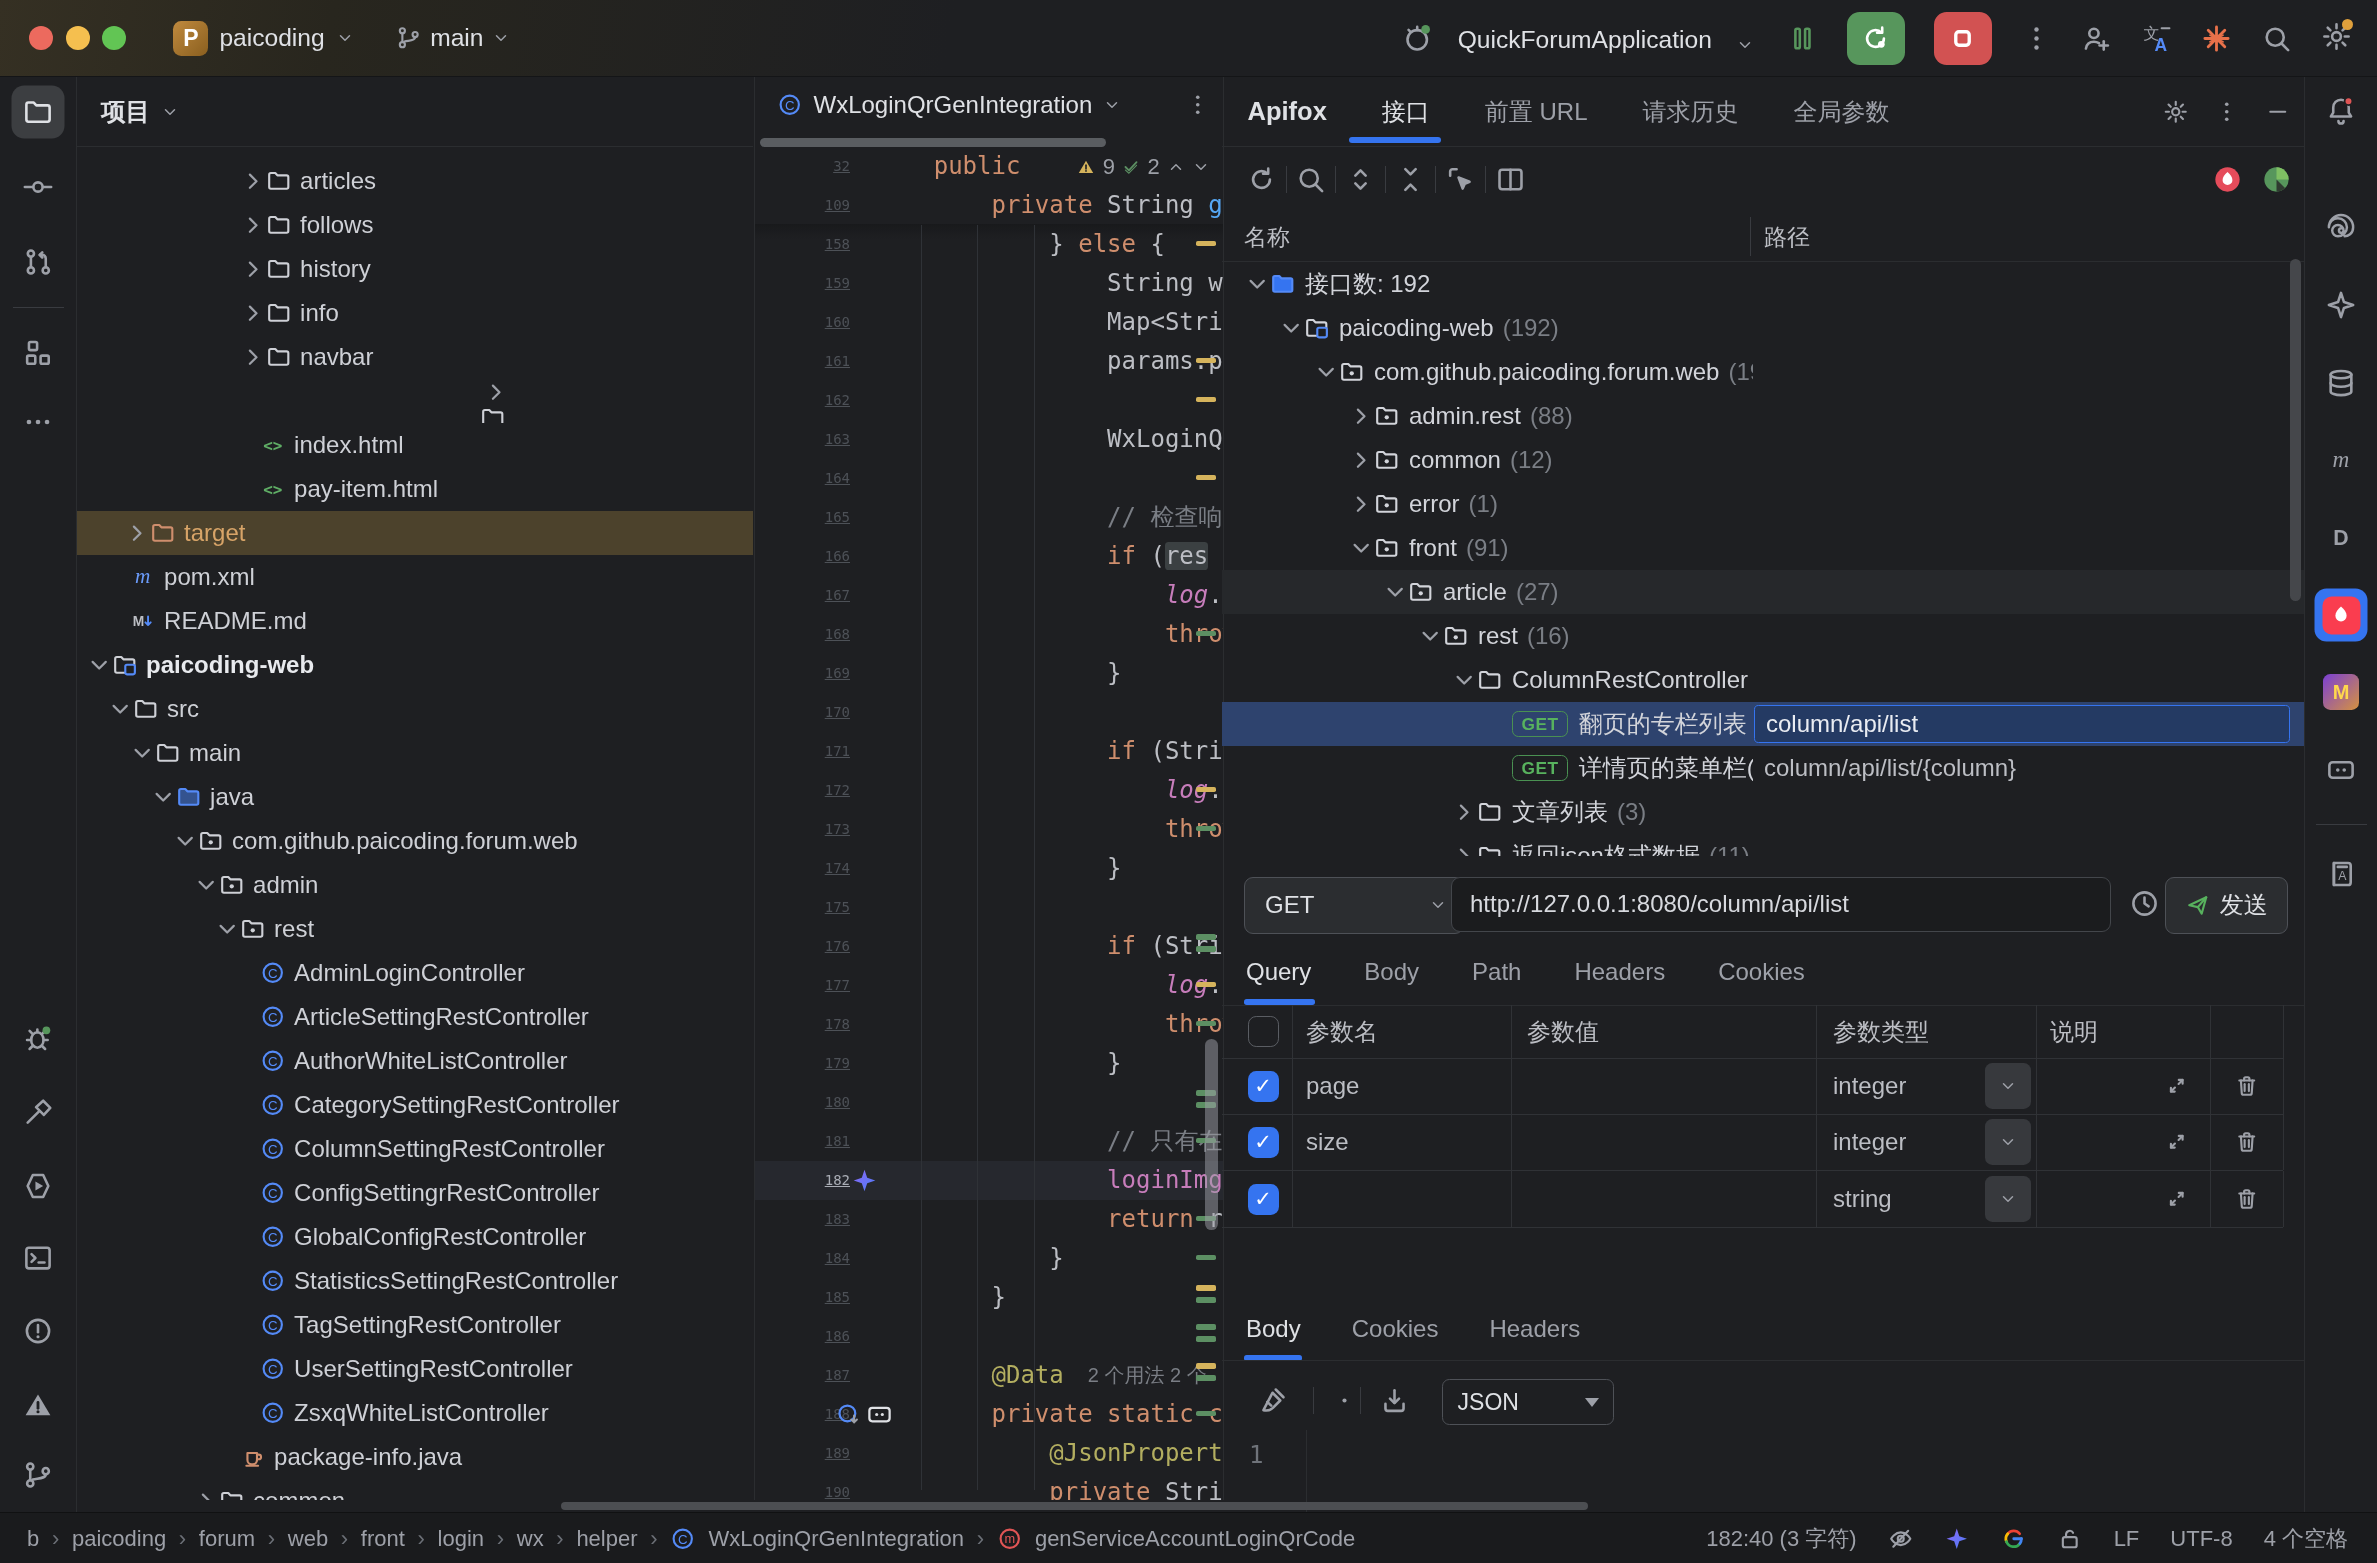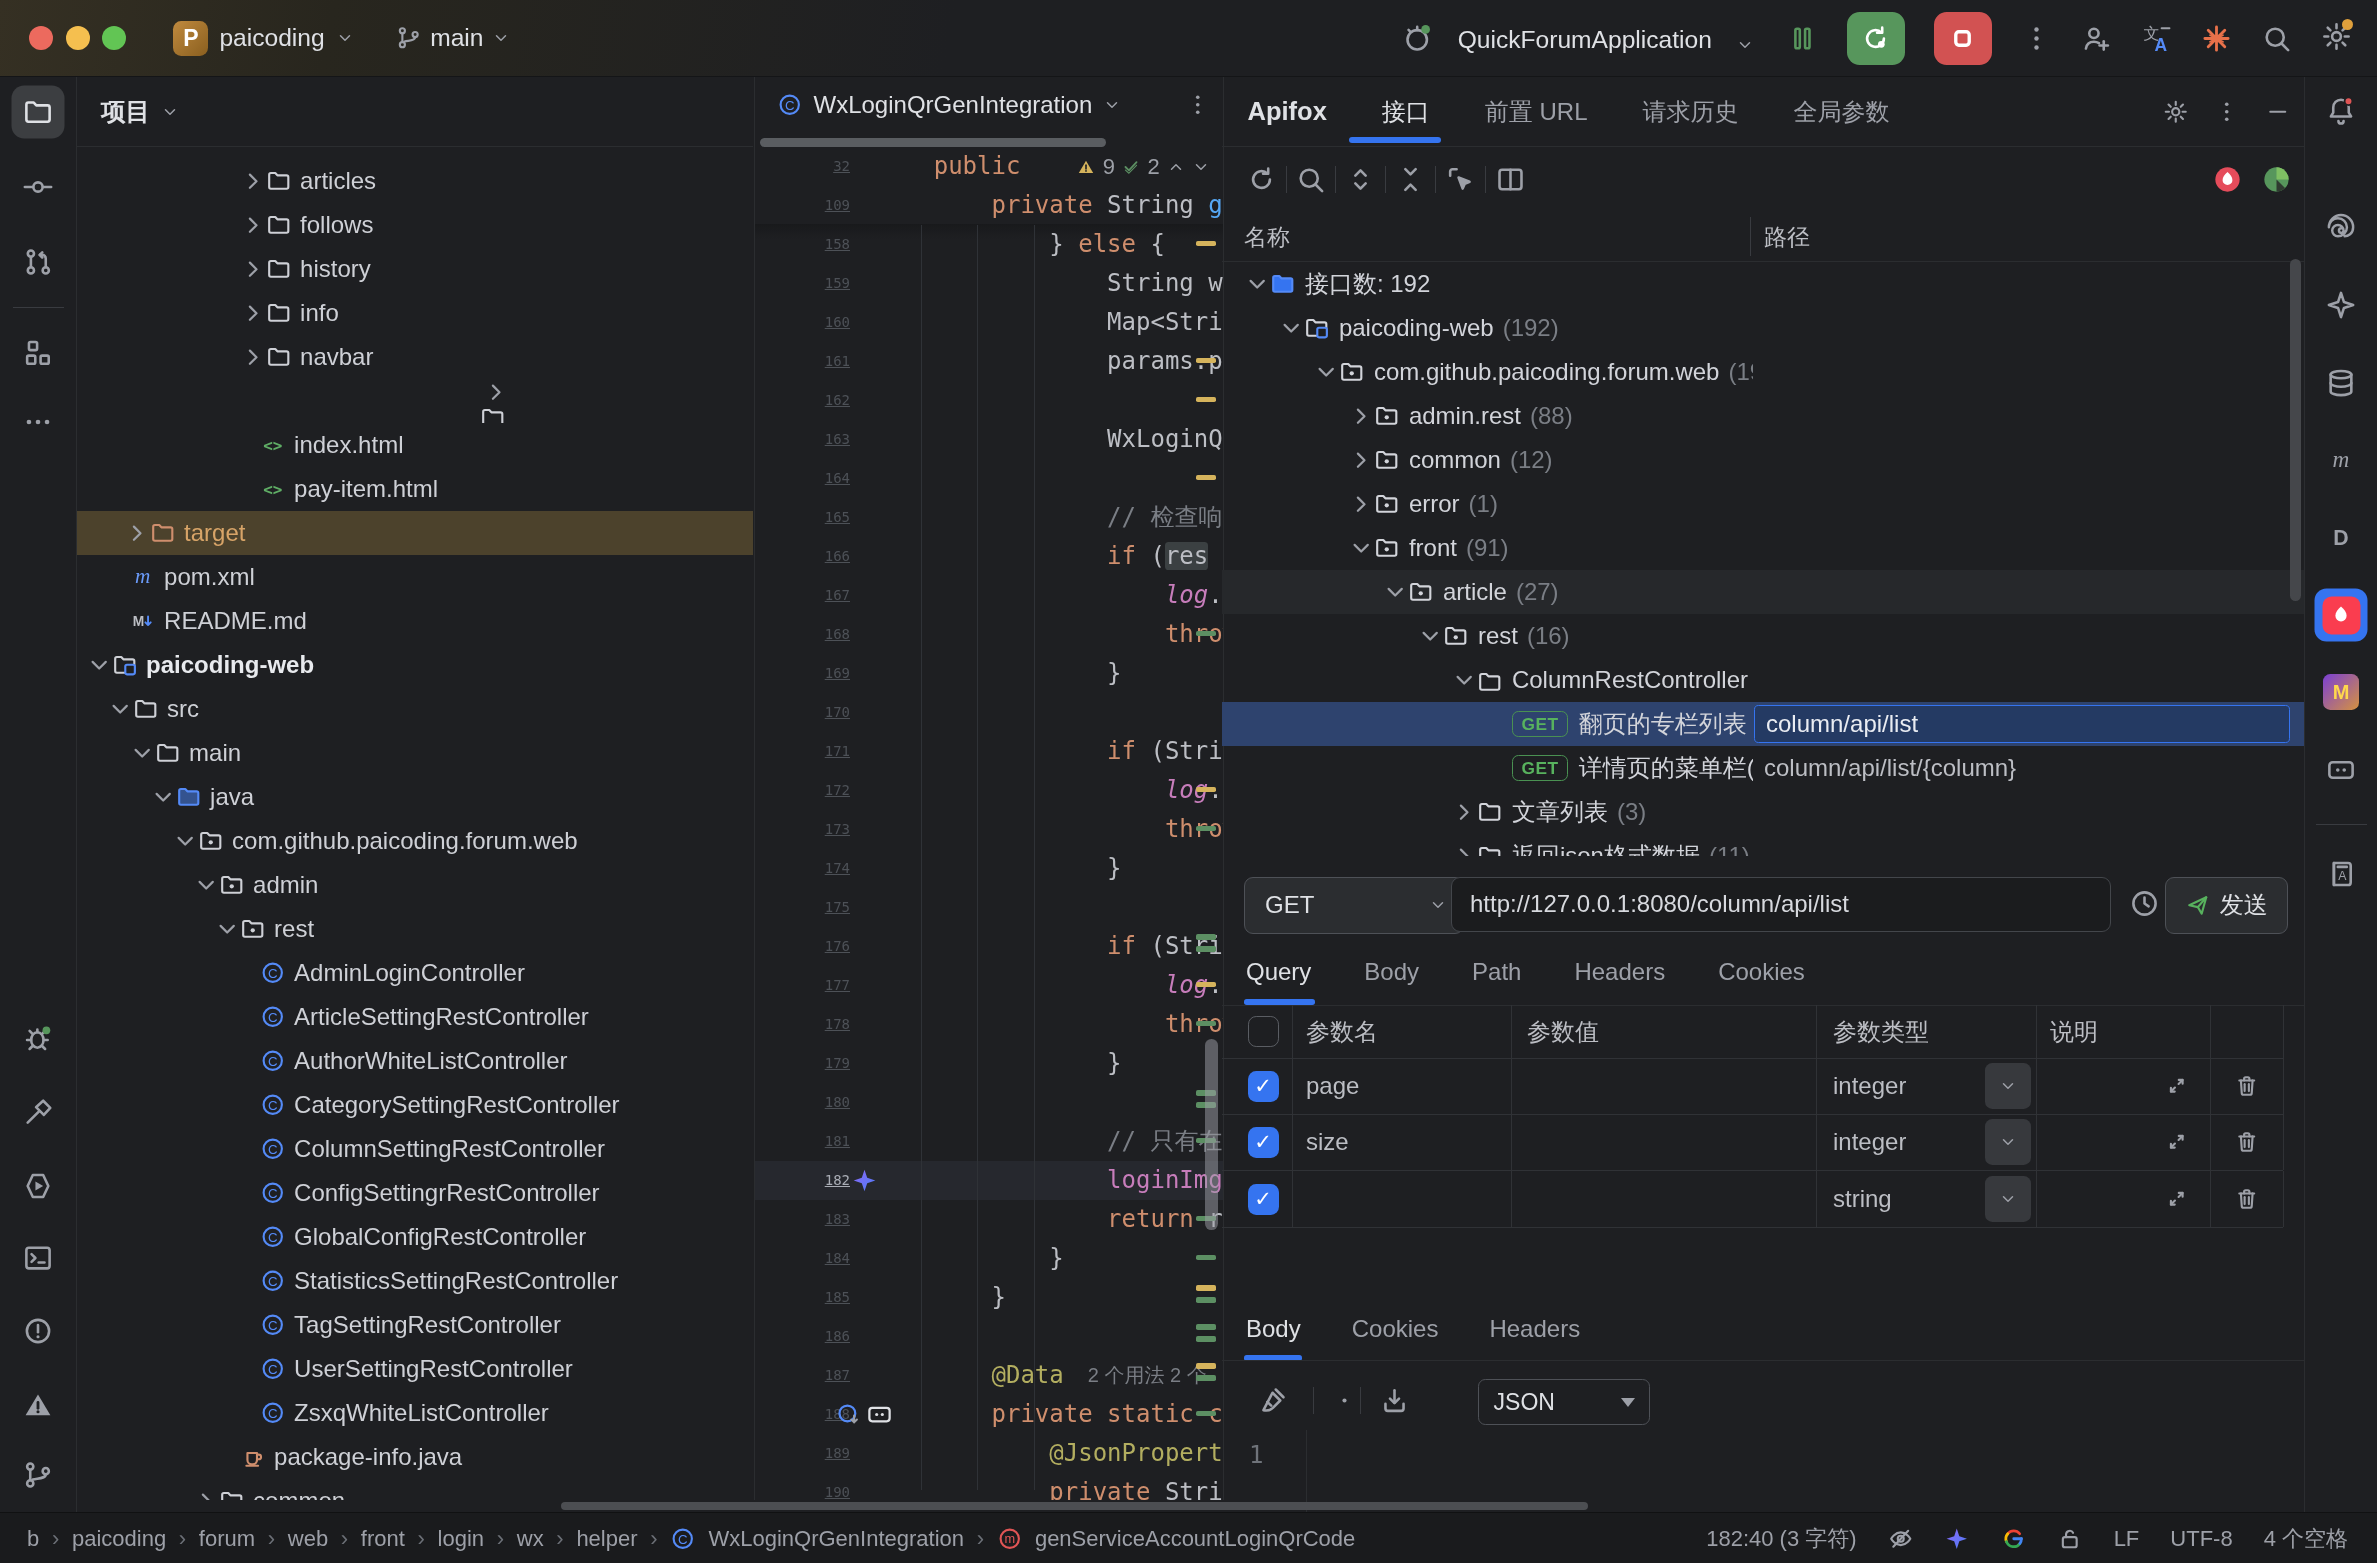--- a/index.html
+++ b/index.html
@@ -125,21 +125,21 @@
   .pcol{position:absolute;overflow:hidden;white-space:nowrap;}
   .vline{position:absolute;top:0;bottom:0;width:0.9px;background:#303236;}
   .typechev{position:absolute;left:763px;width:46px;height:46px;border-radius:7.3px;background:#37393d;display:flex;align-items:center;justify-content:center;color:#9da0a8;}
   .rowic{position:absolute;color:#9da0a8;}
   .resptabs{position:absolute;left:0;right:0;top:1225px;height:53px;display:flex;align-items:center;padding-left:24px;gap:51px;font-size:24px;color:#9da0a8;}
   .resptabs .on{color:#dfe1e5;}
   .respunder{position:absolute;top:1278px;left:22px;width:58px;height:5.5px;border-radius:2.7px;background:#3574f0;}
   .respdiv{position:absolute;top:1283px;left:0;right:0;height:0.9px;background:#2b2d30;}
   .resptools{position:absolute;left:0;right:0;top:1294px;height:58px;display:flex;align-items:center;color:#9da0a8;}
   .jsonsel{position:absolute;left:220px;top:7.3px;width:141px;height:44px;border:0.9px solid #4e5157;border-radius:7.3px;
-           display:flex;align-items:center;justify-content:space-between;padding:0 14.6px;font-size:23px;color:#dfe1e5;margin-left:36px;}
+           display:flex;align-items:center;justify-content:space-between;padding:0 14.6px;font-size:23px;color:#dfe1e5;}
   .tri{width:0;height:0;border-left:7.3px solid transparent;border-right:7.3px solid transparent;border-top:9px solid #9da0a8;}
   .respbody{position:absolute;left:0;right:0;top:1353px;bottom:0;}
   .respnum{position:absolute;left:27px;top:11px;font-family:"DejaVu Sans Mono",monospace;font-size:24px;color:#6f737a;}
   .respgut{position:absolute;left:84px;top:0;bottom:0;width:0.9px;background:#2b2d30;}
 
   
   .rightbar{position:absolute;right:0;top:77px;width:72px;bottom:51px;border-left:0.9px solid #2b2d30;}
   .rb-ic{position:absolute;left:50%;transform:translate(-50%,-50%);color:#9da0a8;display:flex;align-items:center;justify-content:center;}
   .rb-active{width:53px;height:53px;border-radius:12px;background:#3574f0;}
   .apxlogo{width:38px;height:38px;border-radius:9px;background:#fa3d4f;display:flex;align-items:center;justify-content:center;}
@@ -1261,21 +1261,21 @@
             <span>rest</span>
             <span class="apx-cnt">(16)</span>
           </span>
         </div>
         <div class="apx-row" style="padding-left: 229px;">
           <span class="chev ic">
             <svg viewBox="0 0 24 24" fill="none" stroke="currentColor" stroke-width="2" stroke-linecap="round" stroke-linejoin="round">
               <polyline points="6,9 12,15 18,9"></polyline>
             </svg>
           </span>
-          <span class="apx-namebox" style="max-width: 276px; align-items: flex-end;">
+          <span class="apx-namebox" style="max-width: 276px;">
             <span class="ic tic">
               <svg viewBox="0 0 24 24" fill="none" stroke="currentColor" stroke-width="2" stroke-linecap="round" stroke-linejoin="round">
                 <path d="M3 6.3A1.6 1.6 0 0 1 4.6 4.7h4.1l2 2.2h8.7A1.6 1.6 0 0 1 21 8.5v9.4a1.6 1.6 0 0 1-1.6 1.6H4.6A1.6 1.6 0 0 1 3 17.9z"></path>
               </svg>
             </span>
             <span>ColumnRestController</span>
           </span>
         </div>
         <div class="apx-row sel" style="padding-left: 264px;">
           <span class="chev"></span>

